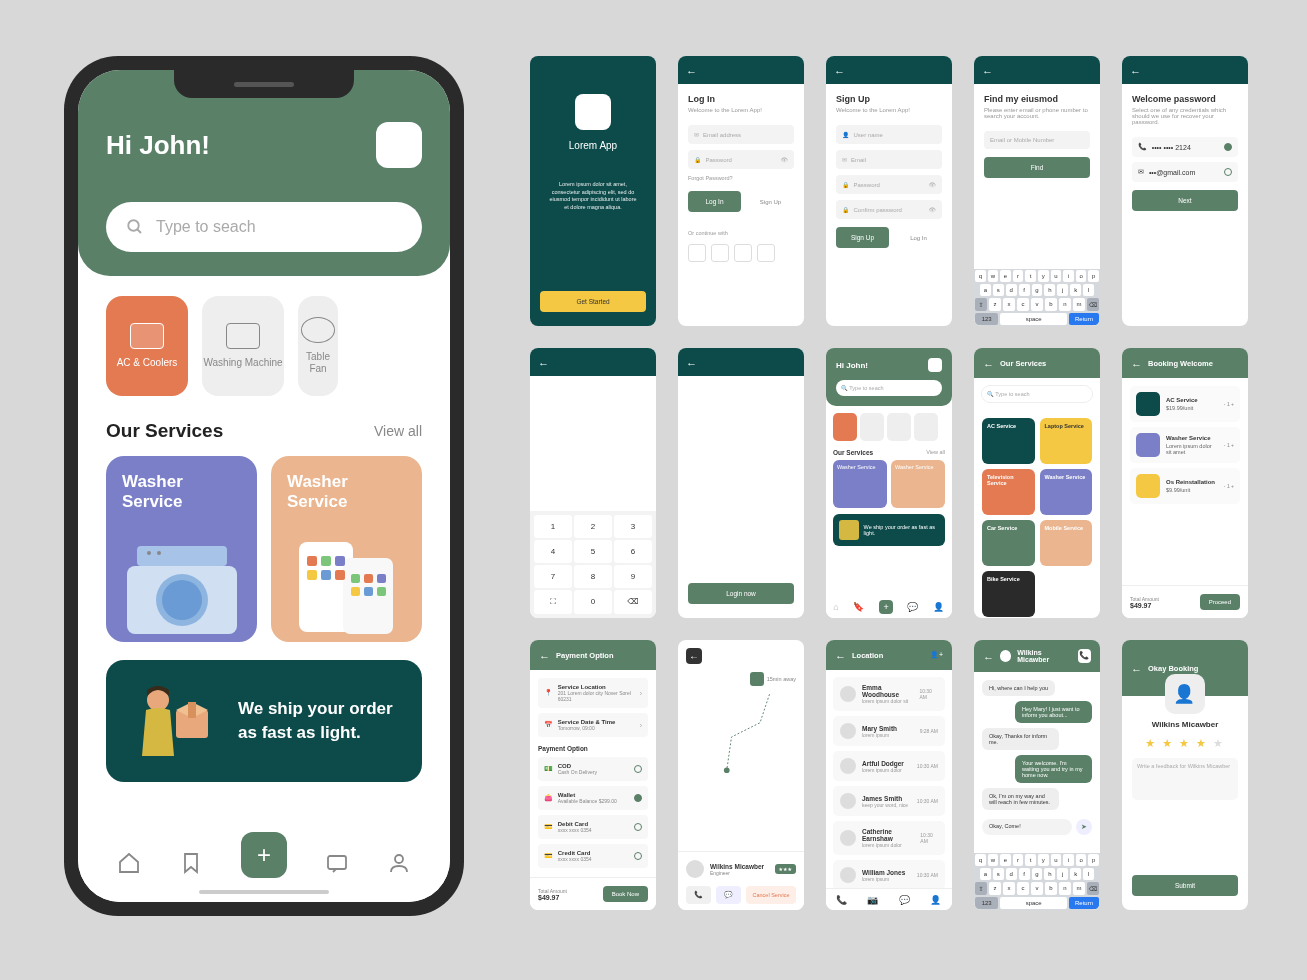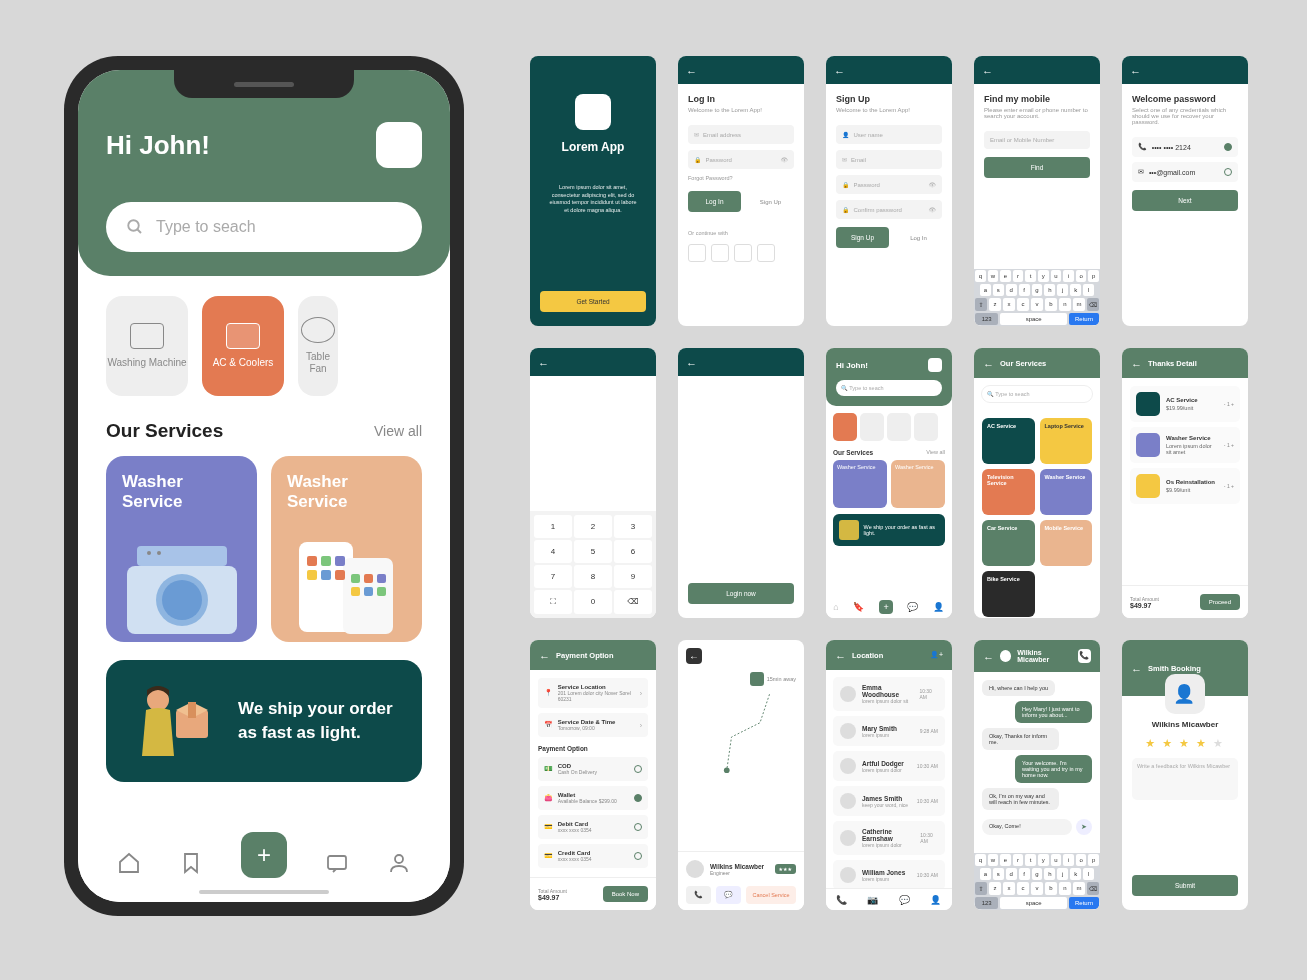--- a/index.html
+++ b/index.html
@@ -98,27 +98,27 @@
       <div class="ph-search">
         <svg width="18" height="18" viewBox="0 0 24 24" fill="none" stroke="#aaa" stroke-width="2.5">
             <circle cx="10" cy="10" r="7"></circle>
             <line x1="20" y1="20" x2="15" y2="15"></line>
           </svg>
         <span>Type to seach</span>
       </div>
     </div>
     <div class="ph-body">
       <div class="cats">
+        <div class="cat active">
+            <div class="cat-icon" style="background:rgba(255,255,255,.2)"></div>
+            <div class="cat-label">AC &amp; Coolers</div>
+          </div>
         <div class="cat inactive">
             <div class="cat-icon"></div>
             <div class="cat-label">Washing Machine</div>
-          </div>
-        <div class="cat active">
-            <div class="cat-icon" style="background:rgba(255,255,255,.2)"></div>
-            <div class="cat-label">AC &amp; Coolers</div>
           </div>
         <div class="cat inactive" style="width:40px;overflow:hidden">
             <div class="cat-icon" style="border-radius:50%"></div>
             <div class="cat-label">Table Fan</div>
           </div>
       </div>
       <div class="sect-row">
         <div class="sect-title">Our Services</div>
         <div class="sect-link">View all</div>
       </div>
@@ -191,21 +191,21 @@
   </div>
 </div>
 
 <div class="thumbs">
 
 <div class="thumb-row">
 
   <div class="thumb" style="background:#0d4a4a">
     <div style="padding:18px;text-align:center;color:#fff">
       <div style="width:36px;height:36px;background:#fff;border-radius:8px;margin:20px auto 10px"></div>
-      <div style="font-weight:700;font-size:12px">Lorem App</div>
+      <div style="font-weight:400;font-size:10px">Lorem App</div>
       <div style="font-size:5.5px;margin-top:30px;line-height:1.4;opacity:.9">Lorem ipsum dolor sit amet, consectetur adipiscing elit, sed do eiusmod tempor incididunt ut labore et dolore magna aliqua.</div>
     </div>
     <div class="th-btn yel" style="position:absolute;bottom:14px;left:10px;right:10px">Get Started</div>
   </div>
 
   <div class="thumb">
     <div class="th-hdr"><span class="th-back">←</span></div>
     <div class="th-body">
       <div class="th-title">Log In</div>
       <div class="th-sub">Welcome to the Lorem App!</div>
@@ -259,21 +259,21 @@
       <div style="display:flex;gap:6px;align-items:center;margin-top:8px">
         <div class="th-btn" style="flex:0 0 50%;margin:0">Sign Up</div>
         <div style="font-size:6px;color:#888;text-align:center;flex:1">Log In</div>
       </div>
     </div>
   </div>
 
   <div class="thumb">
     <div class="th-hdr"><span class="th-back">←</span></div>
     <div class="th-body">
-      <div class="th-title">Find my mobile</div>
+      <div class="th-title">Find my eiusmod</div>
       <div class="th-sub">Please enter email or phone number to search your account.</div>
       <div class="th-input">
             <span>Email or Mobile Number</span>
           </div>
       <div class="th-btn">Find</div>
     </div>
     <div class="th-keyboard">
       <div class="th-key-row">
             <div class="th-key">q</div>
             <div class="th-key">w</div>
@@ -413,21 +413,21 @@
       <div class="th-svc-box" style="background:#7a7fc8">Washer Service</div>
       <div class="th-svc-box" style="background:#5a8068">Car Service</div>
       <div class="th-svc-box" style="background:#eab58f">Mobile Service</div>
       <div class="th-svc-box" style="background:#2a2a2a">Bike Service</div>
     </div>
   </div>
 
   <div class="thumb">
     <div class="th-hdr grn" style="display:flex;align-items:center;gap:6px;padding:9px">
           <span class="th-back">←</span>
-          <span style="color:#fff;font-size:7.5px;font-weight:600">Thanks Detail</span>
+          <span style="color:#fff;font-size:7.5px;font-weight:600">Booking Welcome</span>
         </div>
     <div style="padding:8px">
       <div class="th-booking-item">
             <div class="ic" style="background:#0d4a4a"></div>
             <div class="info">
               <div class="nm">AC Service</div>
               <div class="pr">$19.99/unit</div>
             </div>
             <div style="font-size:5px;color:#888">- 1 +</div>
           </div>
@@ -677,21 +677,21 @@
             <div class="th-key dark" style="flex:1.4">123</div>
             <div class="th-key" style="flex:4">space</div>
             <div class="th-key blue" style="flex:1.8">Return</div>
           </div>
     </div>
   </div>
 
   <div class="thumb">
     <div class="th-hdr grn" style="display:flex;align-items:center;gap:6px;padding:9px;height:56px">
           <span class="th-back">←</span>
-          <span style="color:#fff;font-size:7.5px;font-weight:600">Smith Booking</span>
+          <span style="color:#fff;font-size:7.5px;font-weight:600">Okay Booking</span>
         </div>
     <div style="position:relative;margin-top:-22px;text-align:center">
       <div style="width:40px;height:40px;background:#eee;border-radius:10px;margin:0 auto;display:flex;align-items:center;justify-content:center;color:#888;font-size:18px">👤</div>
       <div style="font-size:8px;font-weight:700;margin-top:6px">Wilkins Micawber</div>
       <div class="th-stars">★ ★ ★ ★ <span style="color:#ddd">★</span></div>
       <div style="margin:6px 10px;height:42px;background:#f7f7f7;border-radius:5px;padding:5px;font-size:5.5px;color:#aaa;text-align:left">Write a feedback for Wilkins Micawber</div>
     </div>
     <div class="th-btn" style="position:absolute;bottom:14px;left:10px;right:10px">Submit</div>
   </div>
 </div>

